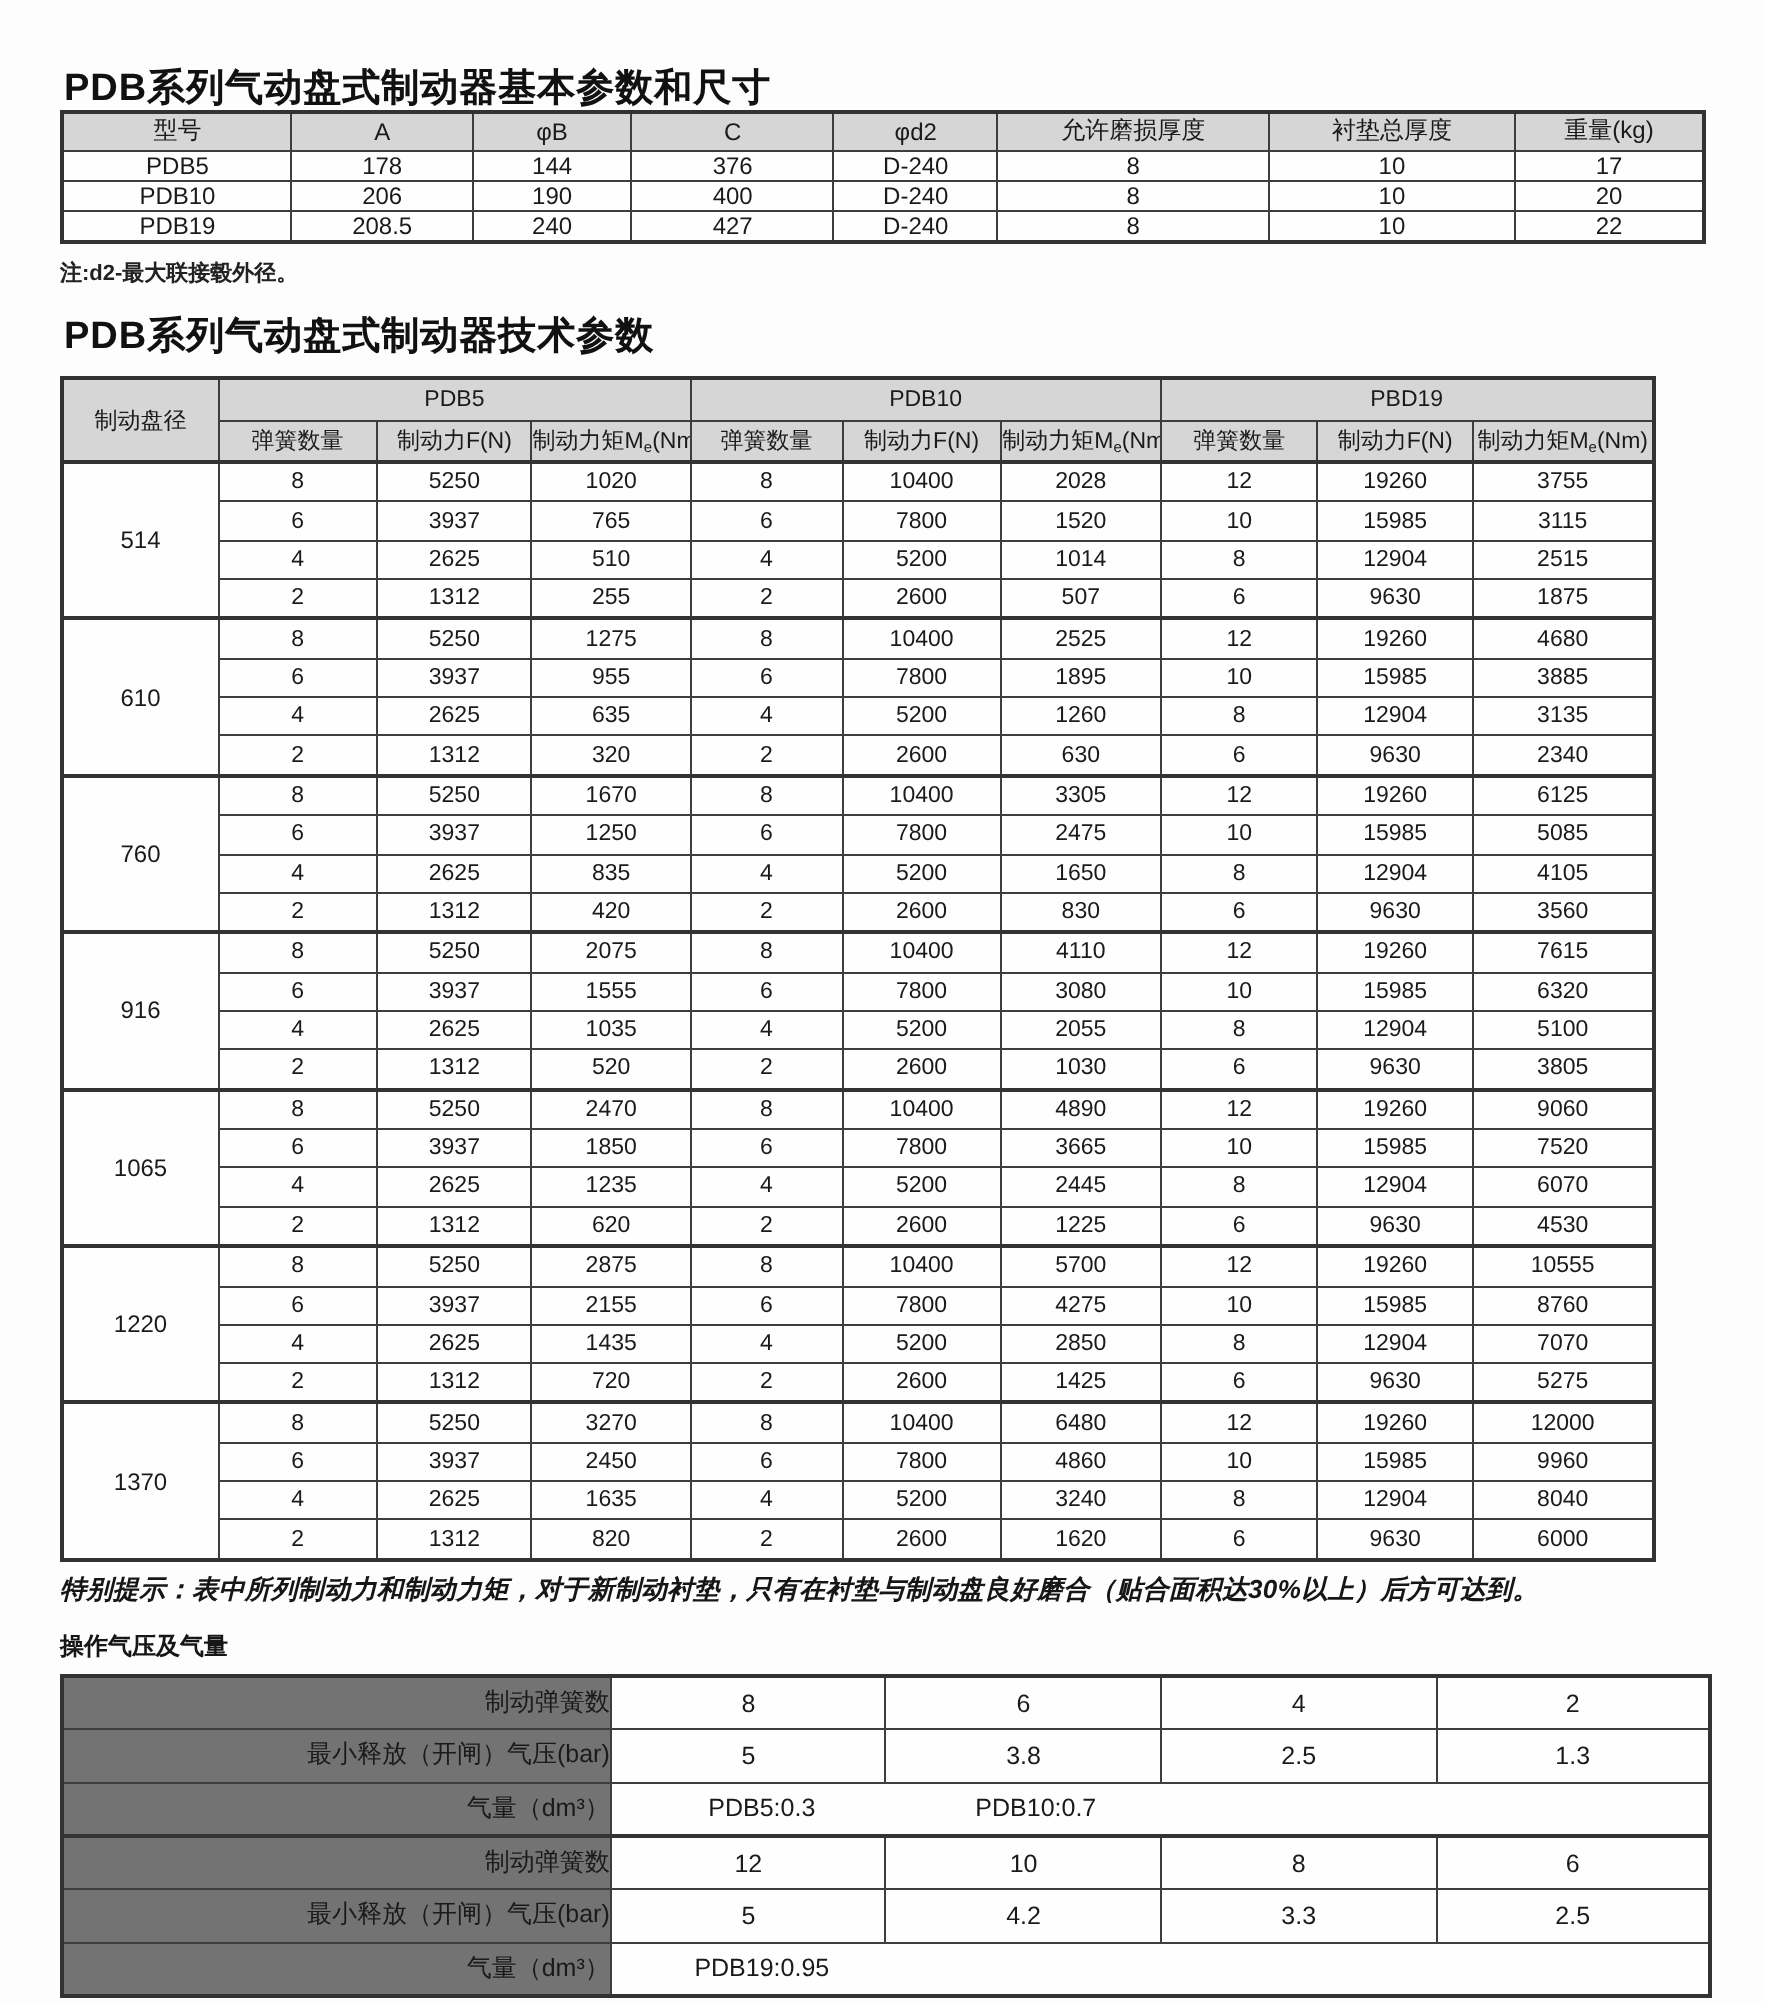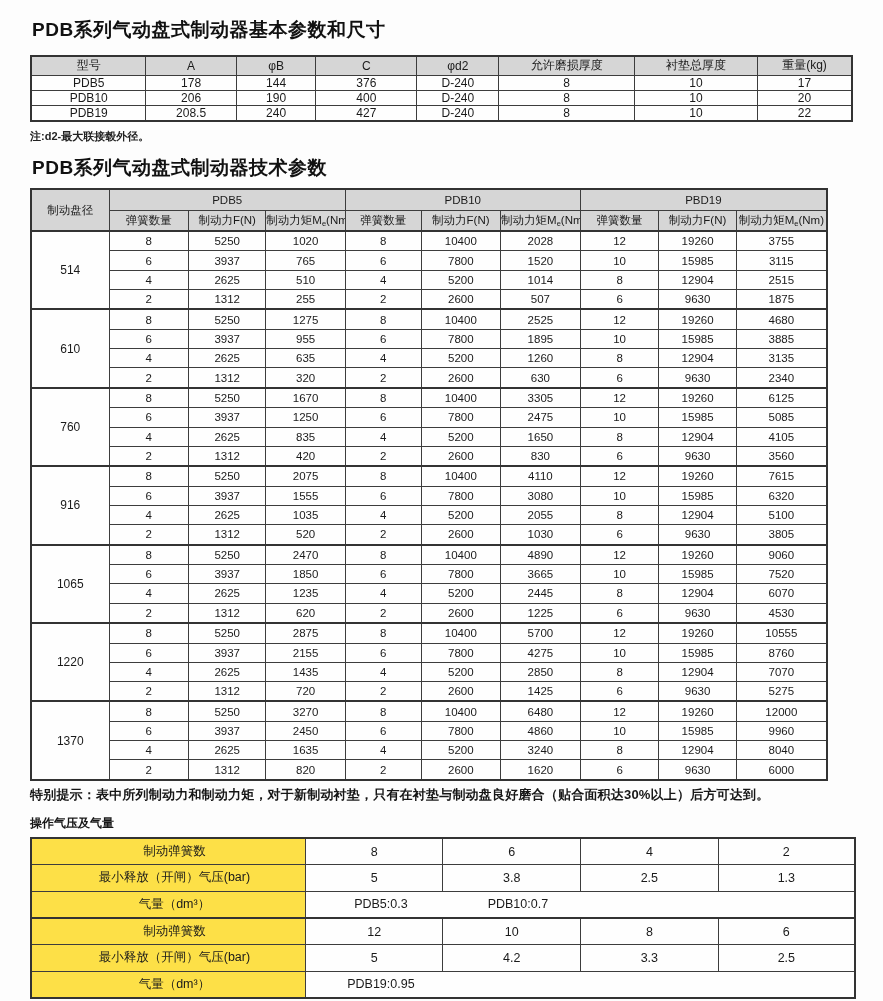--- a/index.html
+++ b/index.html
@@ -14,21 +14,21 @@
     overflow: hidden;
   }
   .sec-title {
     position: absolute;
     left: 32px;
     font-size: 19px;
     font-weight: bold;
     letter-spacing: 0.5px;
     color: #111;
   }
-  #title1 { top: 17px; }
+  #title1 { top: 31px; }
   #title2 { top: 155px; }
   table {
     border-collapse: collapse;
     table-layout: fixed;
     position: absolute;
     left: 30px;
     background: #fefefe;
   }
   th, td {
     border: 1px solid #3d3d3d;
@@ -61,34 +61,35 @@
   
   .special-note {
     position: absolute;
     left: 30px;
     top: 786px;
     width: 830px;
     font-size: 13px;
     font-weight: bold;
     color: #161616;
     letter-spacing: 0.2px;
+    font-style: italic;
   }
   .sec3-label {
     position: absolute;
     left: 30px;
     top: 815px;
     font-size: 12px;
     font-weight: bold;
     color: #161616;
   }
   
   .pneu { top: 837px; width: 826px; height: 162px; border: 2px solid #333; font-size: 12.5px; }
   .pneu td.label {
-    background: #fde047;
-    text-align: center;
+    background: #737373;
+    text-align: right;
     padding-left: 12px;
   }
   .pneu tbody tr.group-start td { border-top: 2px solid #333; }
   .pneu td.merged { text-align: left; }
   .pneu td.merged span {
     display: inline-block;
     width: 25%;
     text-align: center;
     padding-left: 13px;
   }

